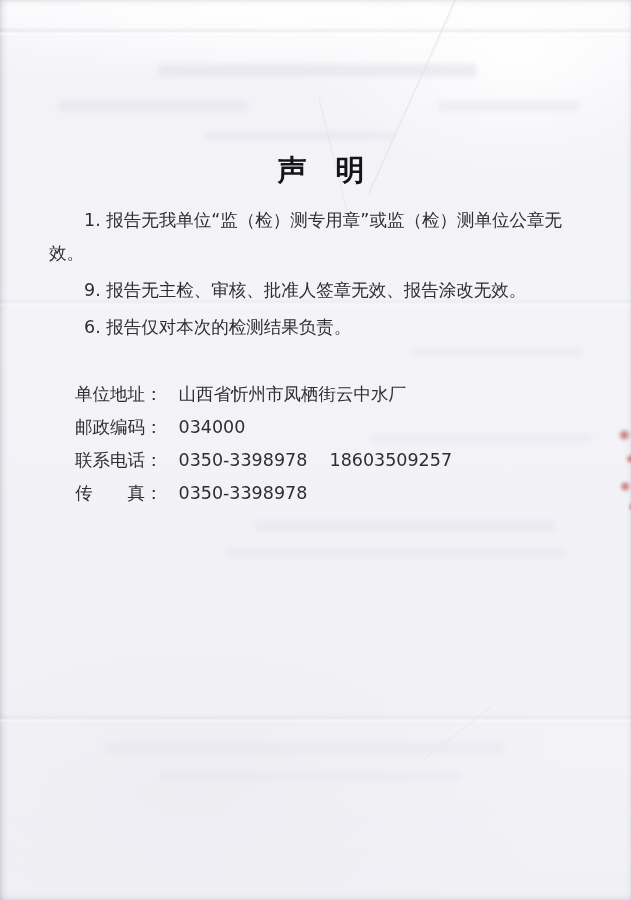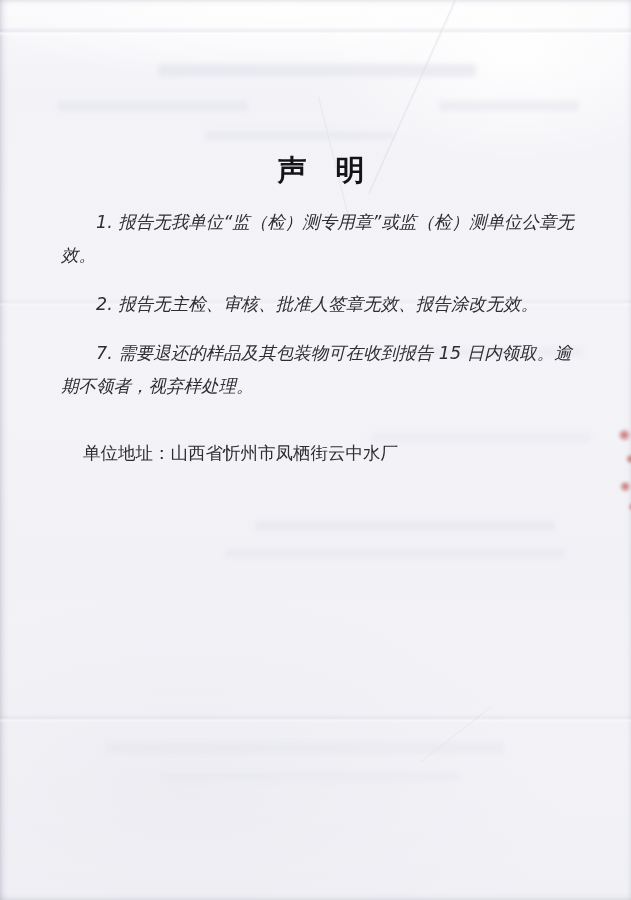--- a/index.html
+++ b/index.html
@@ -66,31 +66,30 @@
   
   .content{position:absolute;left:45px;right:34px;top:150px;}
   .title{
     margin:0 0 14px 0;
     text-align:center;
     font-size:29px;line-height:40px;
     font-weight:700;color:#141417;
     white-space:pre-wrap;
   }
   .item{
-    margin:16px;
+    margin:4px;
     font-size:17.5px;line-height:33px;
     text-indent:2em;
     color:#2d2d32;
     white-space:pre-wrap;
-    font-style:italic;
   }
   .contact{margin-top:34px;padding-left:30px;}
   .contact p{margin:0;font-size:17.5px;line-height:33px;white-space:pre-wrap;}
-  .contact .label{color:#2d2d32;margin-left:8px;}
-  .contact .value{color:#2d2d32;}
+  .contact .label{color:#2d2d32;}
+  .contact .value{color:#2d2d32;margin-left:16px;}
 </style>
 </head>
 <body>
 
 <div class="page">
 
   <div class="crease h" id="crease-top"></div>
   <div class="crease h" id="crease-mid"></div>
   <div class="crease h" id="crease-low"></div>
   <div class="crease d" id="crease-diag-1"></div>
@@ -107,20 +106,23 @@
   <div class="bleed" id="bleed-8"></div>
   <div class="bleed" id="bleed-9"></div>
   <div class="bleed" id="bleed-10"></div>
 
   <div class="stamp" style="--stamp: #b5403c;"></div>
 
   <main class="content">
     <h1 class="title">声　明</h1>
 
     <p class="item">1. 报告无我单位“监（检）测专用章”或监（检）测单位公章无效。</p>
-    <p class="item">2. 报告无主检、审核、批准人签章无效、报告涂改无效。</p>
-    <p class="item">7. 需要退还的样品及其包装物可在收到报告 15 日内领取。逾期不领者，视弃样处理。</p>
+    <p class="item">9. 报告无主检、审核、批准人签章无效、报告涂改无效。</p>
+    <p class="item">6. 报告仅对本次的检测结果负责。</p>
 
     <div class="contact">
       <p><span class="label">单位地址：</span><span class="value">山西省忻州市凤栖街云中水厂</span></p>
+      <p><span class="label">邮政编码：</span><span class="value">034000</span></p>
+      <p><span class="label">联系电话：</span><span class="value">0350-3398978    18603509257</span></p>
+      <p><span class="label">传　　真：</span><span class="value">0350-3398978</span></p>
     </div>
   </main>
 </div>
 
 </body></html>

